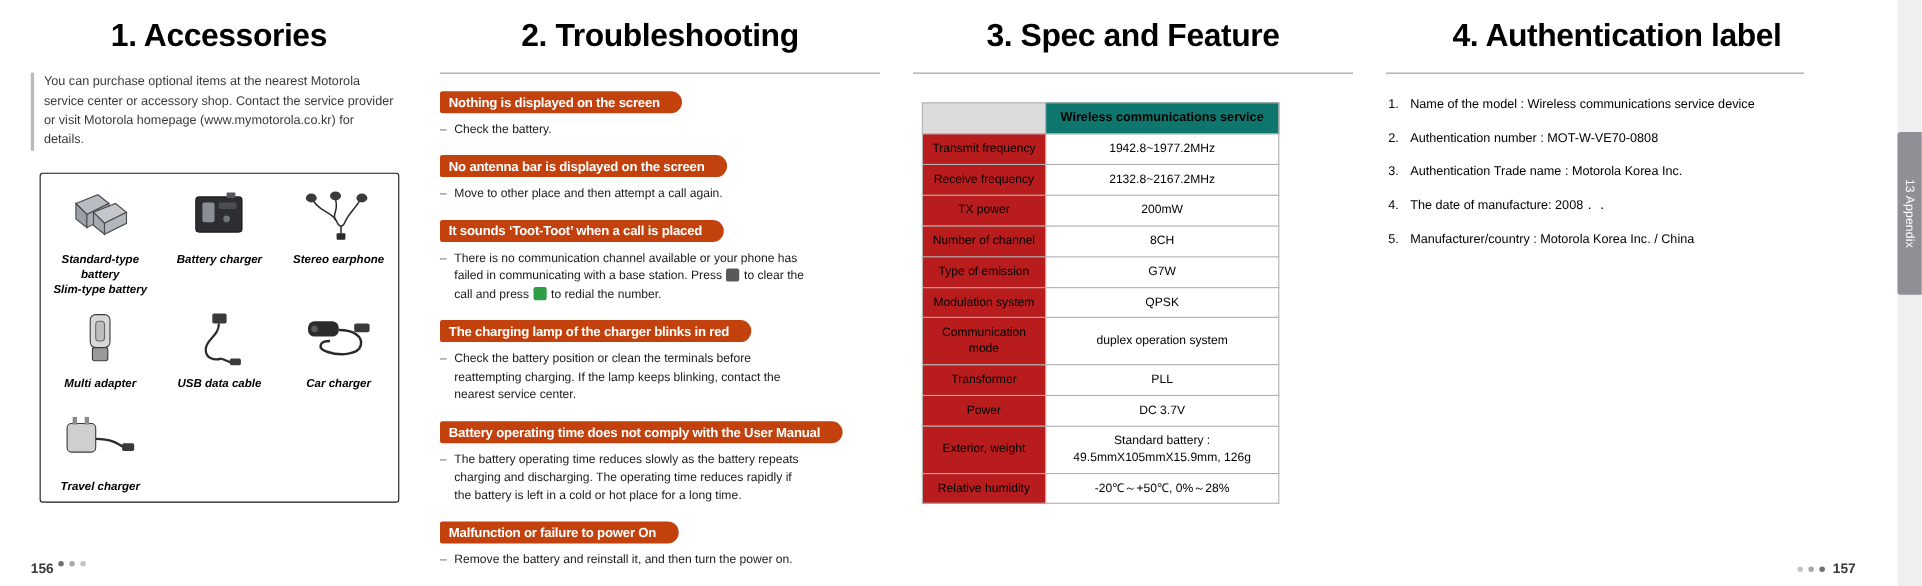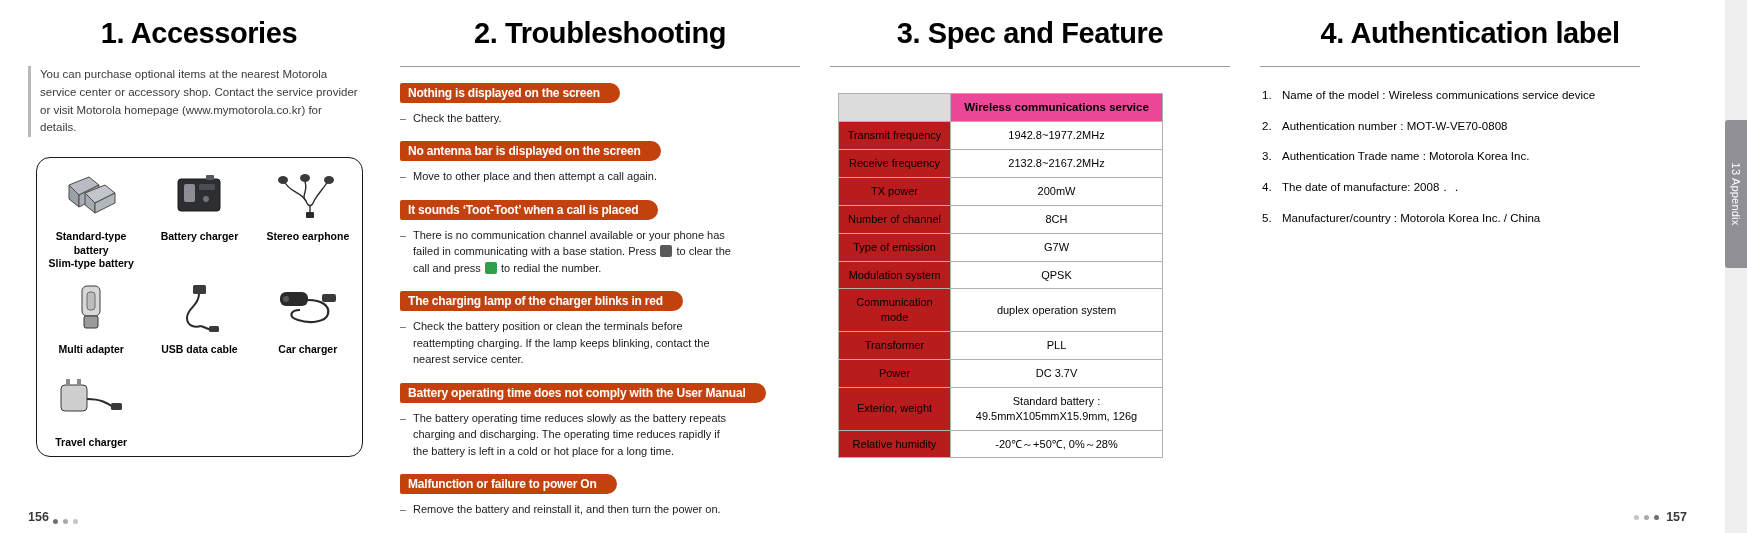--- a/index.html
+++ b/index.html
@@ -59,22 +59,23 @@
     line-height: 1.55;
     color: #3a3a3a;
     max-width: 318px;
   }
   .acc-box {
     margin-top: 20px;
     margin-left: 8px;
     width: 325px;
     height: 298px;
     border: 1px solid #1a1a1a;
-    border-radius: 14px;
+    border-radius: 3px;
     position: relative;
+    font-style: italic;
   }
   .acc-grid {
     position: absolute;
     inset: 0;
     display: grid;
     grid-template-columns: 1fr 1fr 1fr;
     grid-template-rows: 1fr 1fr 1fr;
   }
   .acc-cell {
     display: flex;
@@ -141,21 +142,21 @@
     width: 325px;
     font-size: 11px;
   }
   .spec-table td, .spec-table th {
     border: 1px solid #b0b0b0;
     padding: 6px 4px;
     text-align: center;
     line-height: 1.35;
   }
   .spec-table thead th {
-    background: #ec4899;
+    background: #0f766e;
     font-weight: bold;
     font-size: 11.5px;
   }
   .spec-table thead th.blank { background: #dcdcdc; }
   .spec-table td.label {
     width: 103px;
     background: #b91c1c;
   }
   
   .auth-list {
@@ -200,21 +201,21 @@
     bottom: 0;
     width: 22px;
     background: #efefef;
   }
   
   .footer-left {
     position: absolute;
     left: 28px;
     bottom: 9px;
     display: flex;
-    align-items: flex-end;
+    align-items: flex-start;
     gap: 4px;
   }
   .footer-right {
     position: absolute;
     right: 60px;
     bottom: 9px;
     display: flex;
     align-items: center;
     gap: 7px;
   }

